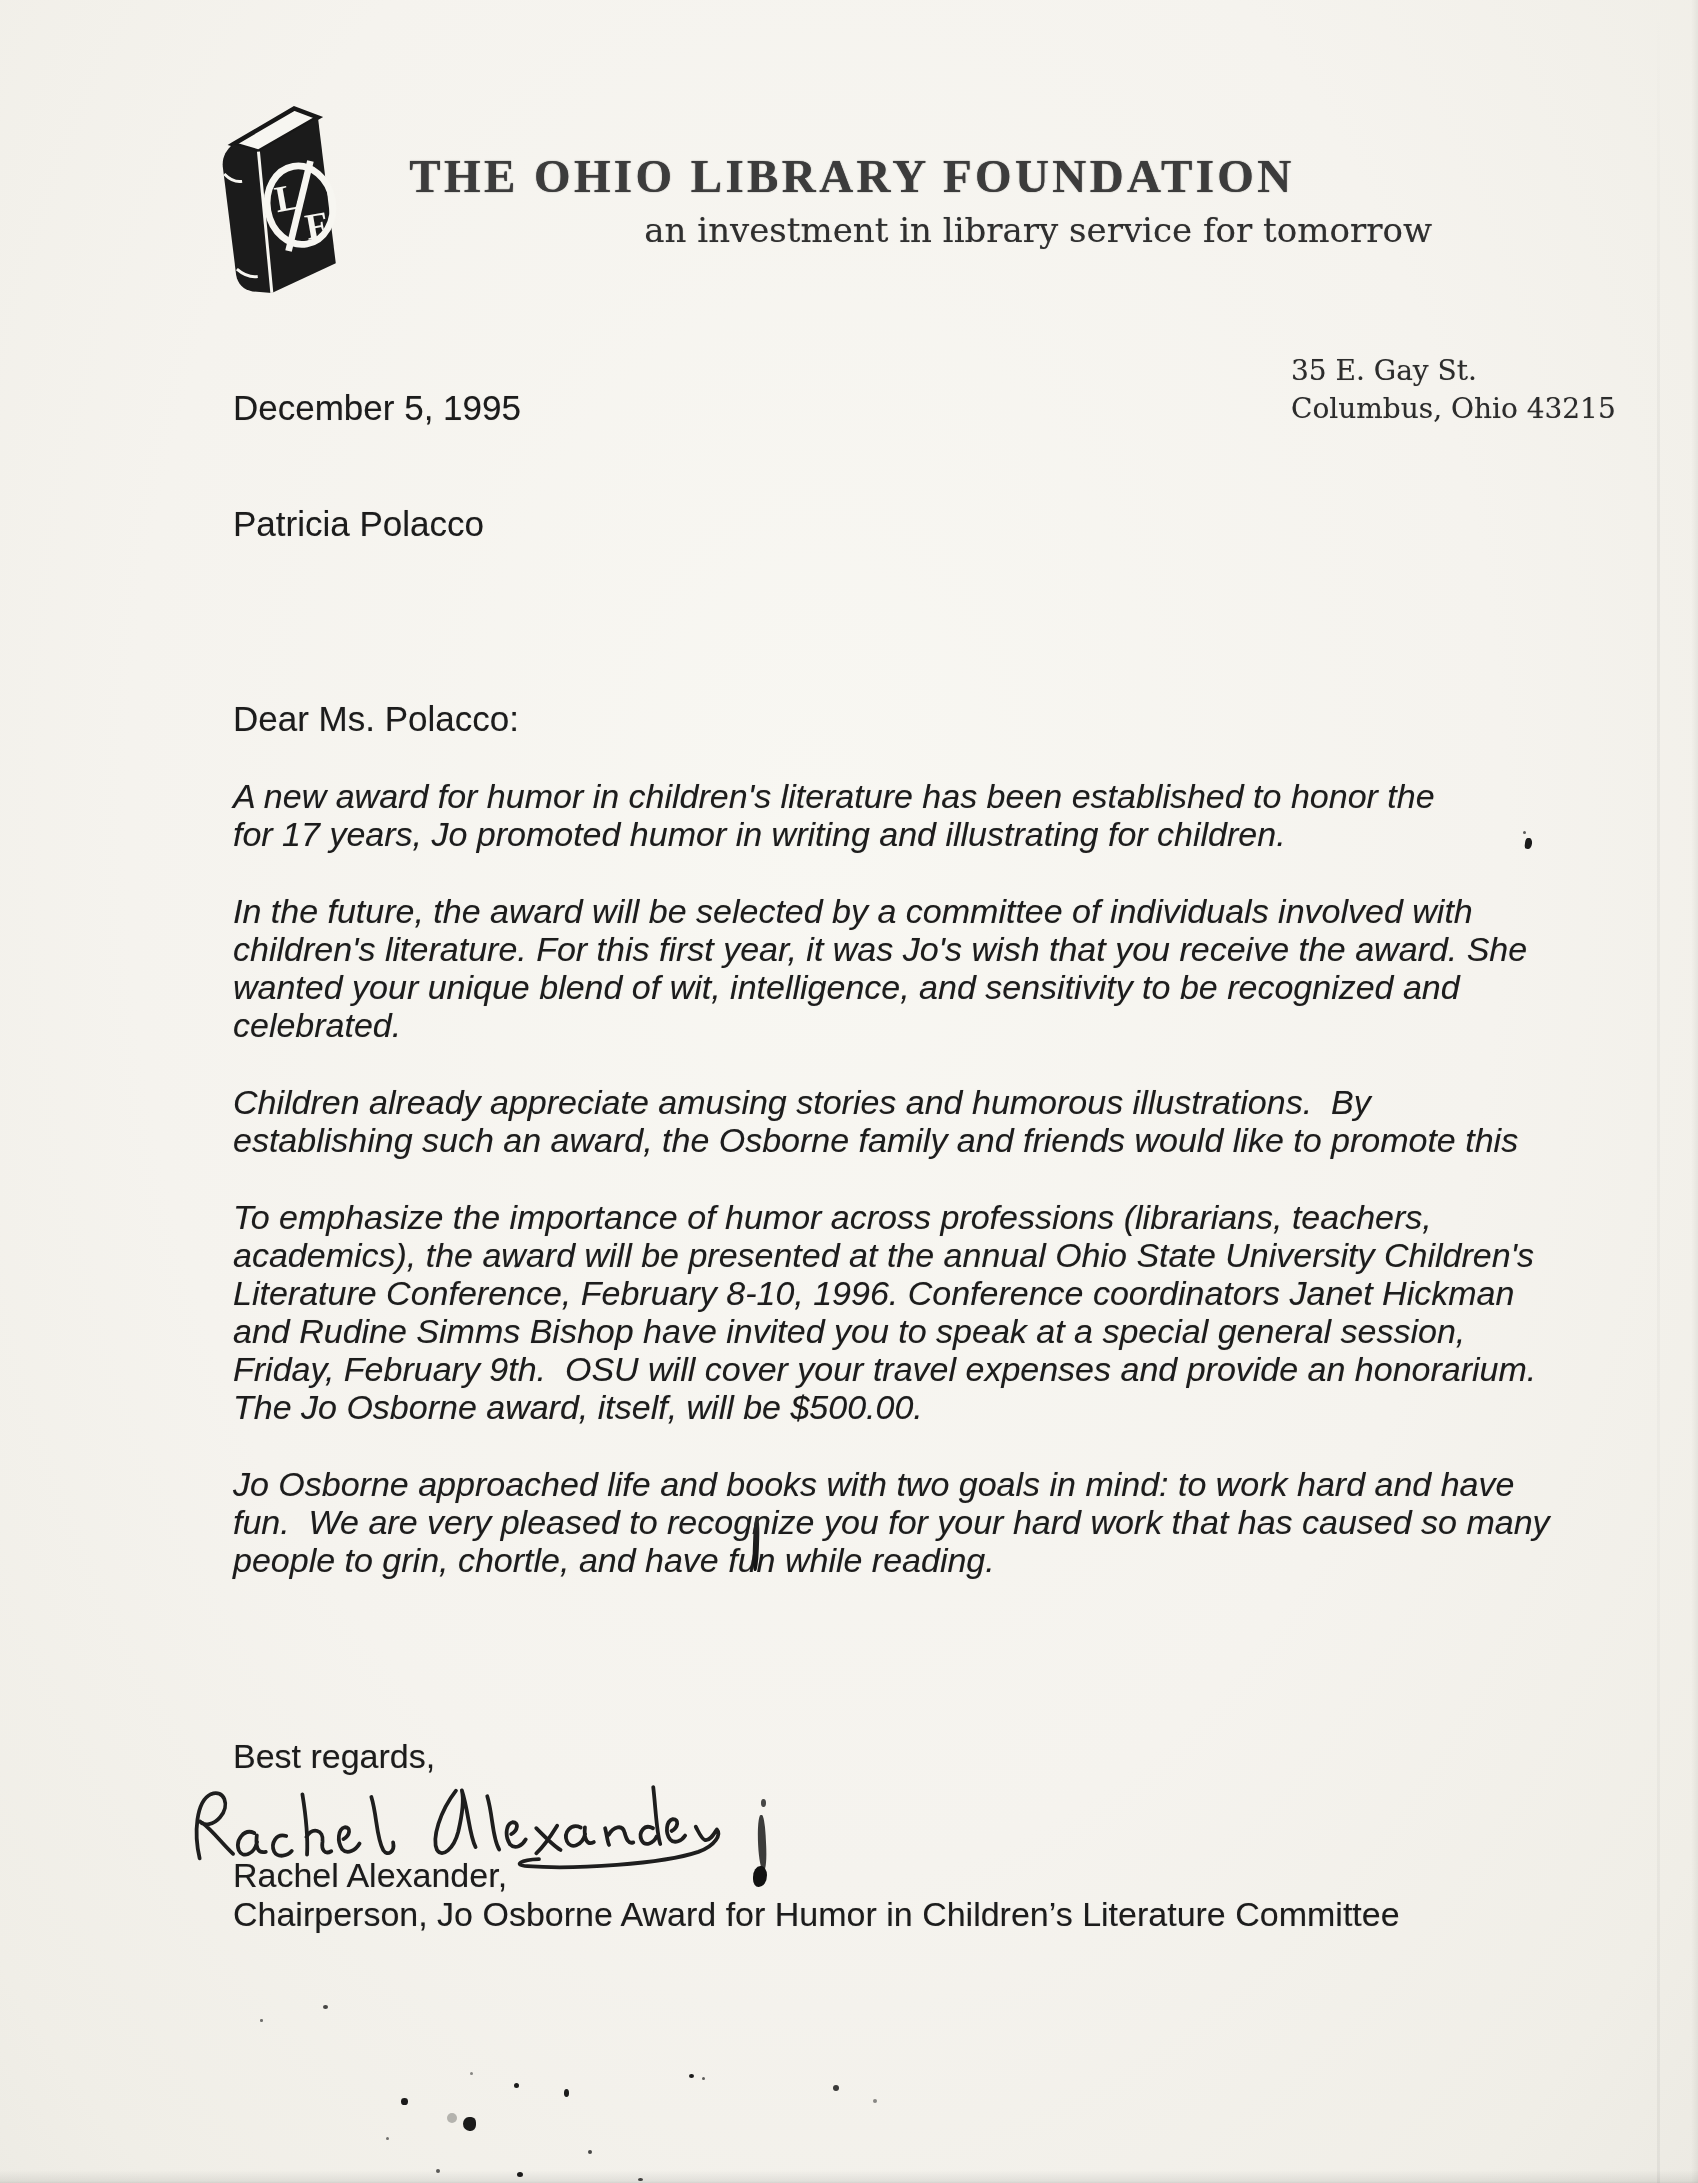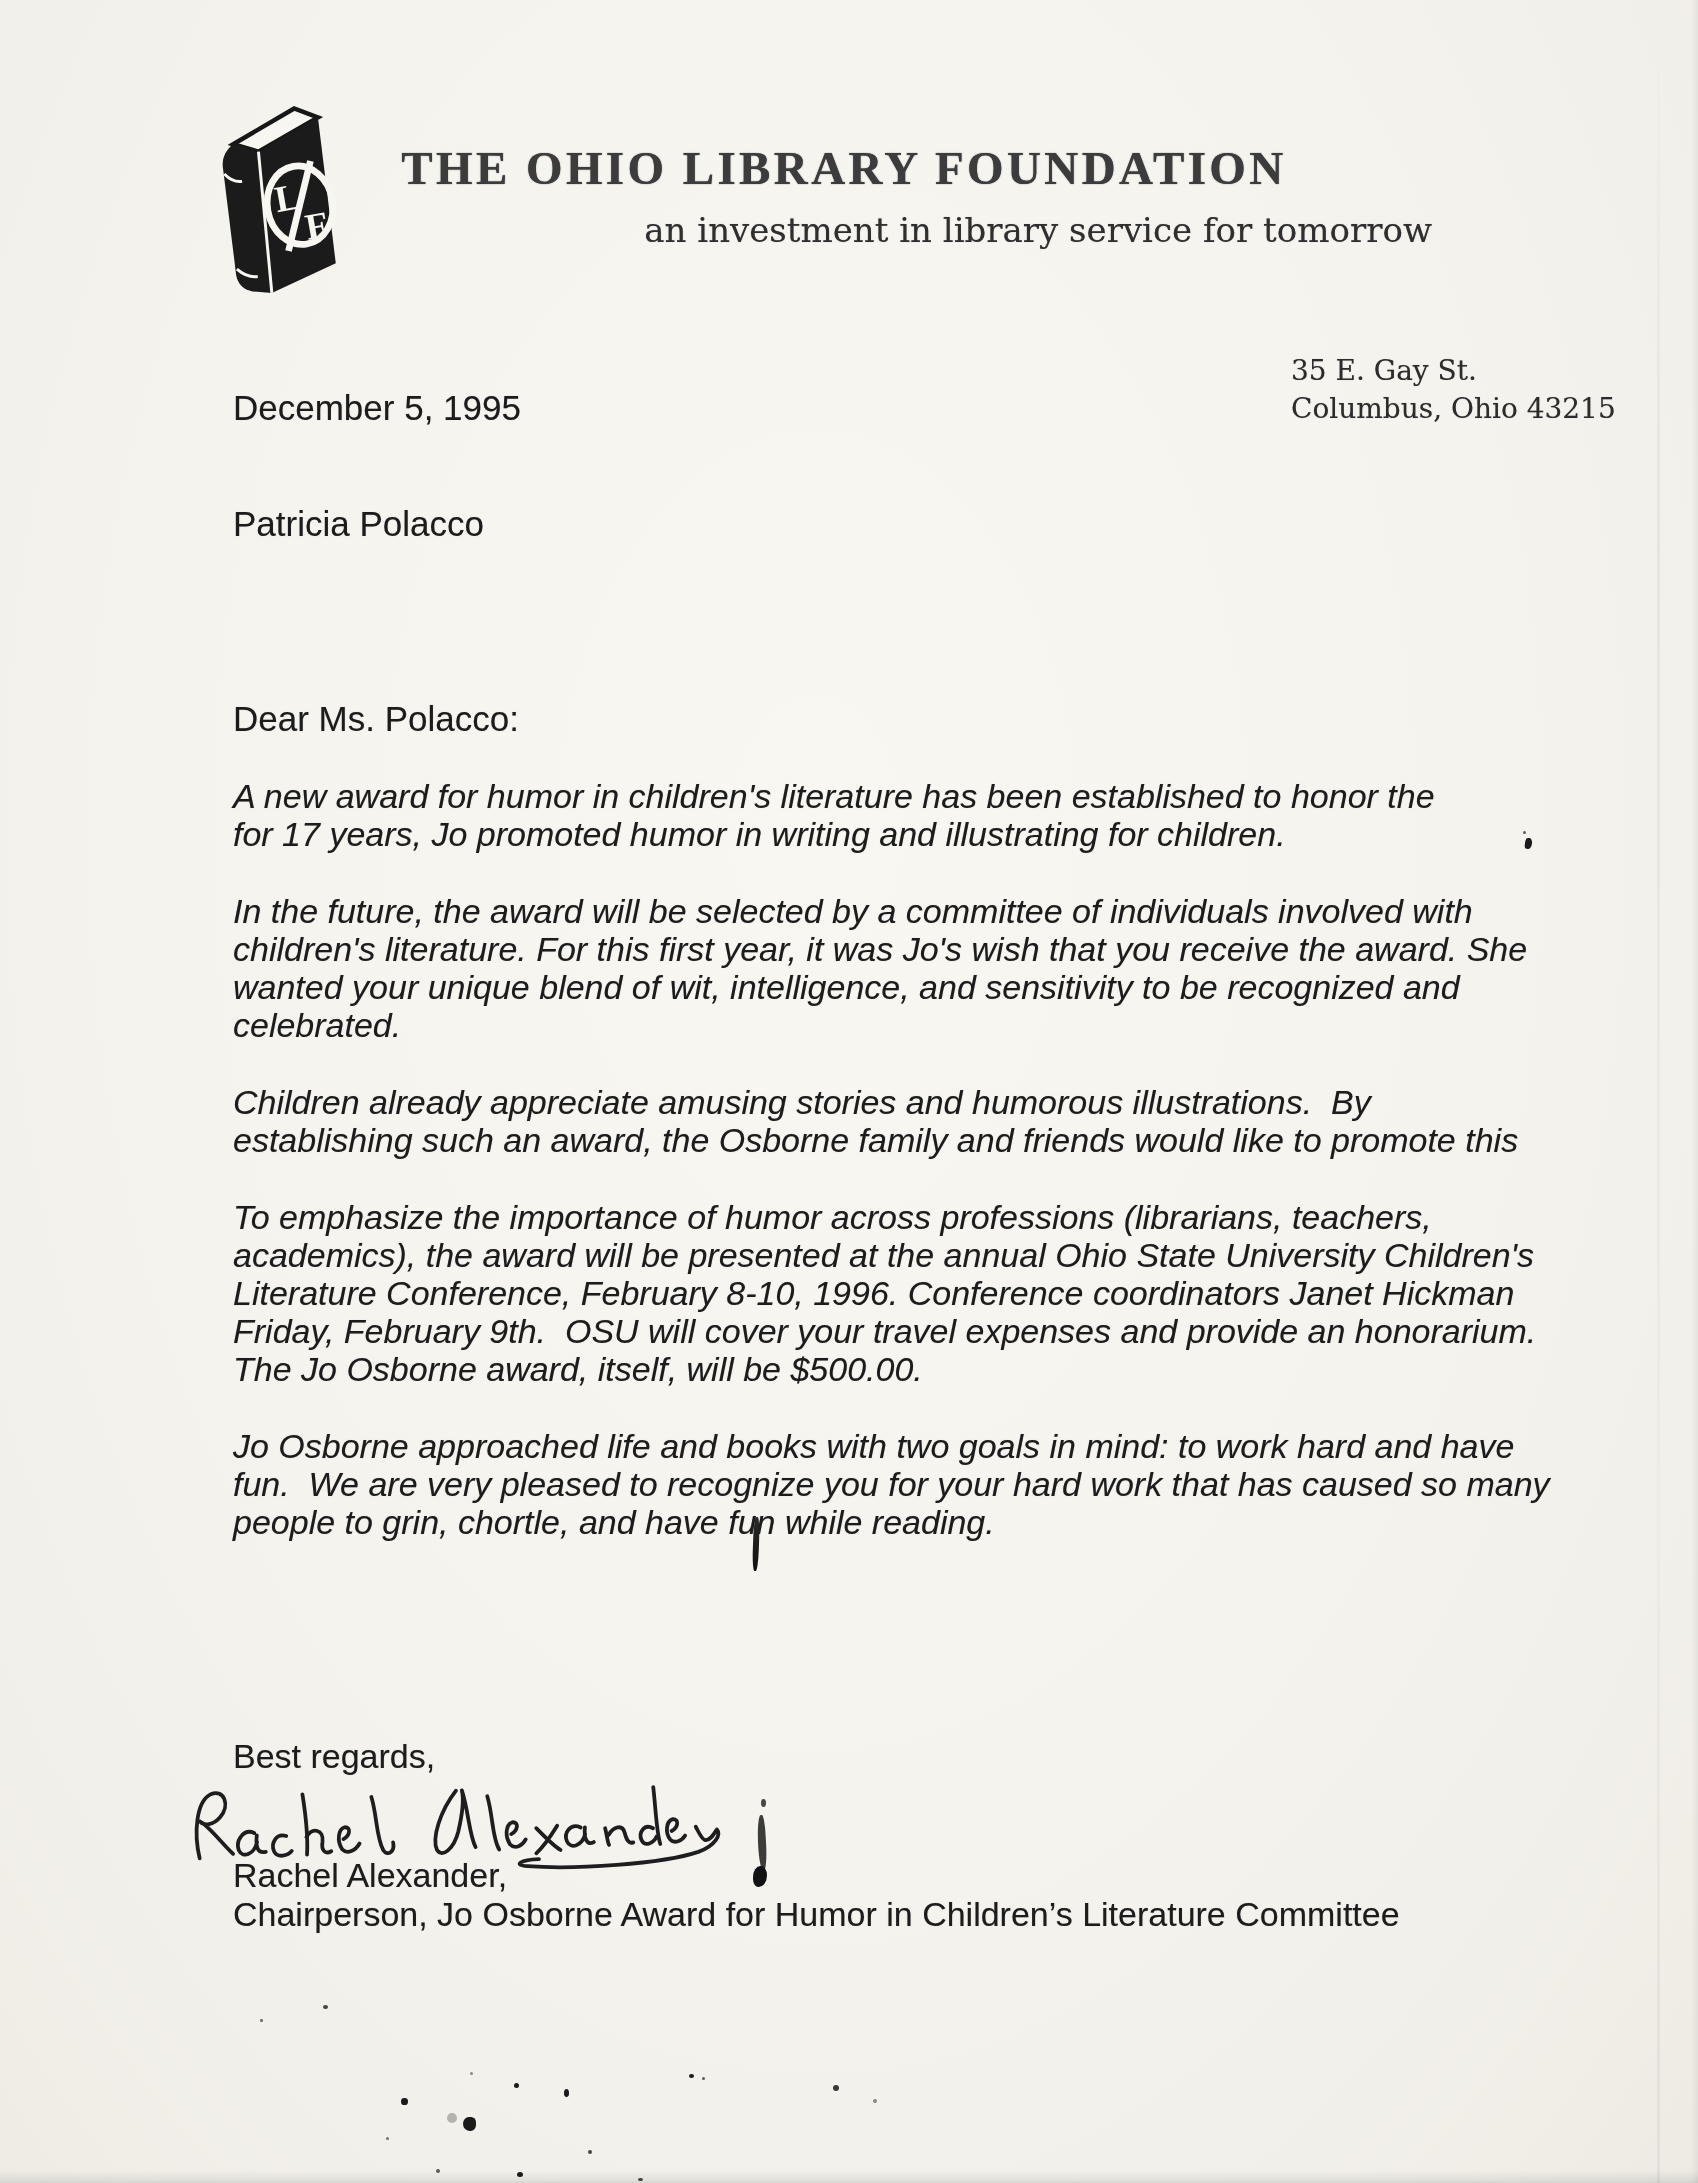--- a/index.html
+++ b/index.html
@@ -10,21 +10,21 @@
     -webkit-font-smoothing:antialiased;
   }
   .page{
     position:relative;width:1699px;height:2183px;overflow:hidden;
     background:radial-gradient(ellipse at 48% 38%, #f8f7f2 0%, #f5f3ee 55%, #f0eee7 88%, #eceae3 100%);
     color:#1d1d1d;
   }
   
   .logo{position:absolute;left:196px;top:91px;width:171px;height:212px;}
   .org-name{
-    position:absolute;left:336px;top:141px;width:1016px;margin:0;
+    position:absolute;left:336px;top:141px;width:1016px;margin:8px;
     text-align:center;
     font-family:"Liberation Serif", serif;font-weight:700;
     font-size:47px;letter-spacing:3.4px;color:#3c3c3c;
     text-shadow:0 0 0.8px rgba(55,55,55,.85), 0 0 1.7px rgba(70,70,70,.25);
   }
   .tagline{
     position:absolute;left:424px;top:210px;width:1008px;
     text-align:right;
     font-family:"DejaVu Serif", serif;
     font-size:34px;color:#2f2f2f;
@@ -123,20 +123,21 @@
       <span class="ln">celebrated.</span>
     </p>
     <p>
       <span class="ln">Children already appreciate amusing stories and humorous illustrations.  By</span>
       <span class="ln">establishing such an award, the Osborne family and friends would like to promote this</span>
     </p>
     <p>
       <span class="ln">To emphasize the importance of humor across professions (librarians, teachers,</span>
       <span class="ln">academics), the award will be presented at the annual Ohio State University Children's</span>
       <span class="ln">Literature Conference, February 8-10, 1996. Conference coordinators Janet Hickman</span>
+      <span class="ln">and Rudine Simms Bishop have invited you to speak at a special general session,</span>
       <span class="ln">Friday, February 9th.  OSU will cover your travel expenses and provide an honorarium.</span>
       <span class="ln">The Jo Osborne award, itself, will be $500.00.</span>
     </p>
     <p>
       <span class="ln">Jo Osborne approached life and books with two goals in mind: to work hard and have</span>
       <span class="ln">fun.  We are very pleased to recognize you for your hard work that has caused so many</span>
       <span class="ln">people to grin, chortle, and have fun while reading.</span>
     </p>
   </div>
 

